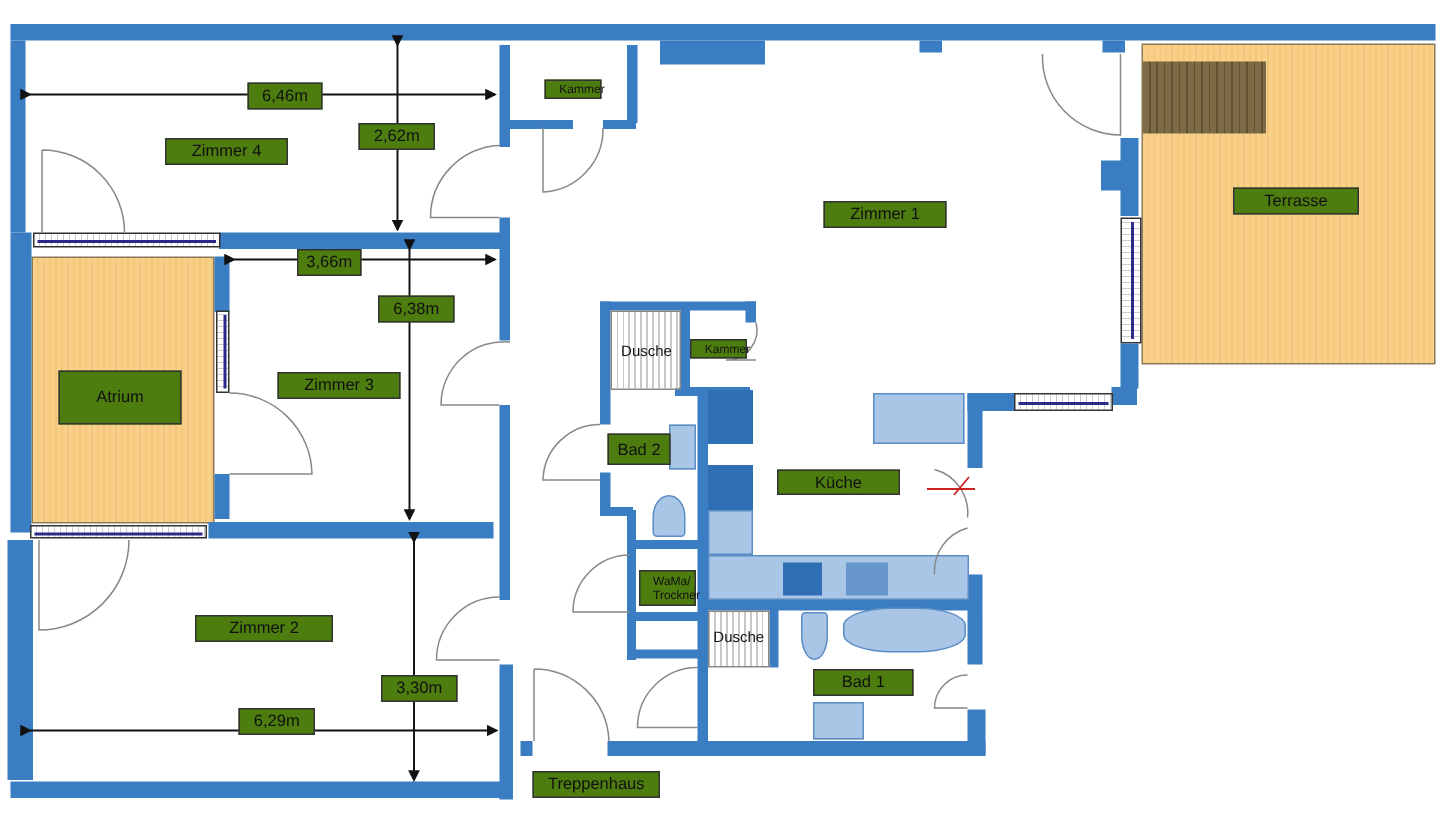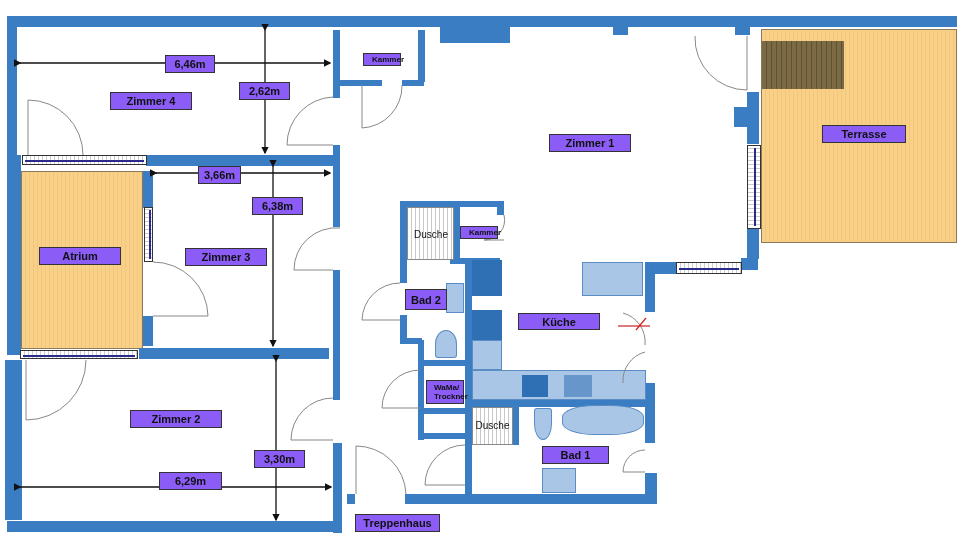--- a/index.html
+++ b/index.html
@@ -1,19 +1,19 @@
 <!DOCTYPE html>
 <html><head>
 <meta charset="utf-8">
 <style>
   html,body{margin:0;padding:0;background:#ffffff;}
   body{width:960px;height:553px;position:relative;overflow:hidden;font-family:"Liberation Sans",sans-serif;}
   .plan{position:absolute;left:0;top:0;width:960px;height:553px;}
   .w{position:absolute;background:#3a7dc2;}
-  .lbl{position:absolute;background:#8b5cf6;border:1px solid #333;font-weight:bold;font-size:11px;color:#111;display:flex;align-items:center;justify-content:center;box-sizing:border-box;white-space:nowrap;}
+  .lbl{position:absolute;background:#4d7c0f;border:1px solid #333;font-weight:normal;font-size:11px;color:#111;display:flex;align-items:center;justify-content:center;box-sizing:border-box;white-space:nowrap;}
   .lbl.sm{font-size:8px;padding-left:12px;}
   .lbl.plain{font-weight:normal;border:none;background:transparent;font-size:10px;}
   .deck{position:absolute;background:repeating-linear-gradient(90deg,#f8d088 0,#f8d088 3px,#f3c77b 3px,#f3c77b 4px);border:1px solid #8a7a5a;box-sizing:border-box;}
   .stairs{position:absolute;background:repeating-linear-gradient(90deg,#7b6a44 0,#7b6a44 4px,#5e5233 4px,#5e5233 5px);}
   .win{position:absolute;background:repeating-linear-gradient(90deg,#fff 0,#fff 3px,#ccc 3px,#ccc 4px);border:1px solid #333;box-sizing:border-box;}
   .win.v{background:repeating-linear-gradient(0deg,#fff 0,#fff 3px,#ccc 3px,#ccc 4px);}
   .win::after{content:"";position:absolute;background:#2a2a8a;}
   .win.h::after{left:2px;right:2px;top:50%;height:2px;}
   .win.v::after{top:2px;bottom:2px;left:50%;width:2px;}
   .shower{position:absolute;background:repeating-linear-gradient(90deg,#fff 0,#fff 3px,#c8c8c8 3px,#c8c8c8 4px);border:1px solid #888;box-sizing:border-box;}
@@ -139,33 +139,33 @@
     <g stroke="#cc2222" stroke-width="1.2">
       <line x1="618" y1="326" x2="650" y2="326"></line>
       <line x1="636" y1="330" x2="646" y2="318"></line>
     </g>
   </svg>
 
   <div class="lbl" style="left:110px;top:92px;width:82px;height:18px;">Zimmer 4</div>
   <div class="lbl" style="left:185px;top:248px;width:82px;height:18px;">Zimmer 3</div>
   <div class="lbl" style="left:130px;top:410px;width:92px;height:18px;">Zimmer 2</div>
   <div class="lbl" style="left:549px;top:134px;width:82px;height:18px;">Zimmer 1</div>
-  <div class="lbl" style="left:39px;top:247px;width:82px;height:18px;">Atrium</div>
+  <div class="lbl" style="left:39px;top:247px;width:82px;height:36px;">Atrium</div>
   <div class="lbl" style="left:822px;top:125px;width:84px;height:18px;">Terrasse</div>
   <div class="lbl sm" style="left:363px;top:53px;width:38px;height:13px;">Kammer</div>
   <div class="lbl sm" style="left:460px;top:226px;width:38px;height:13px;">Kammer</div>
   <div class="lbl" style="left:405px;top:289px;width:42px;height:21px;">Bad 2</div>
   <div class="lbl" style="left:518px;top:313px;width:82px;height:17px;">Küche</div>
   <div class="lbl sm" style="left:426px;top:380px;width:38px;height:24px;white-space:pre-line;line-height:9px;">WaMa/
 Trockner</div>
   <div class="lbl" style="left:542px;top:446px;width:67px;height:18px;">Bad 1</div>
   <div class="lbl" style="left:355px;top:514px;width:85px;height:18px;">Treppenhaus</div>
   <div class="lbl plain" style="left:408px;top:226px;width:46px;height:16px;">Dusche</div>
   <div class="lbl plain" style="left:472px;top:417px;width:41px;height:16px;">Dusche</div>
 
   <div class="lbl" style="left:165px;top:55px;width:50px;height:18px;">6,46m</div>
   <div class="lbl" style="left:239px;top:82px;width:51px;height:18px;">2,62m</div>
   <div class="lbl" style="left:198px;top:166px;width:43px;height:18px;">3,66m</div>
   <div class="lbl" style="left:252px;top:197px;width:51px;height:18px;">6,38m</div>
   <div class="lbl" style="left:254px;top:450px;width:51px;height:18px;">3,30m</div>
-  <div class="lbl" style="left:159px;top:472px;width:63px;height:18px;">6,29m</div>
+  <div class="lbl" style="left:159px;top:472px;width:51px;height:18px;">6,29m</div>
 
 </div>
 
 </body></html>

